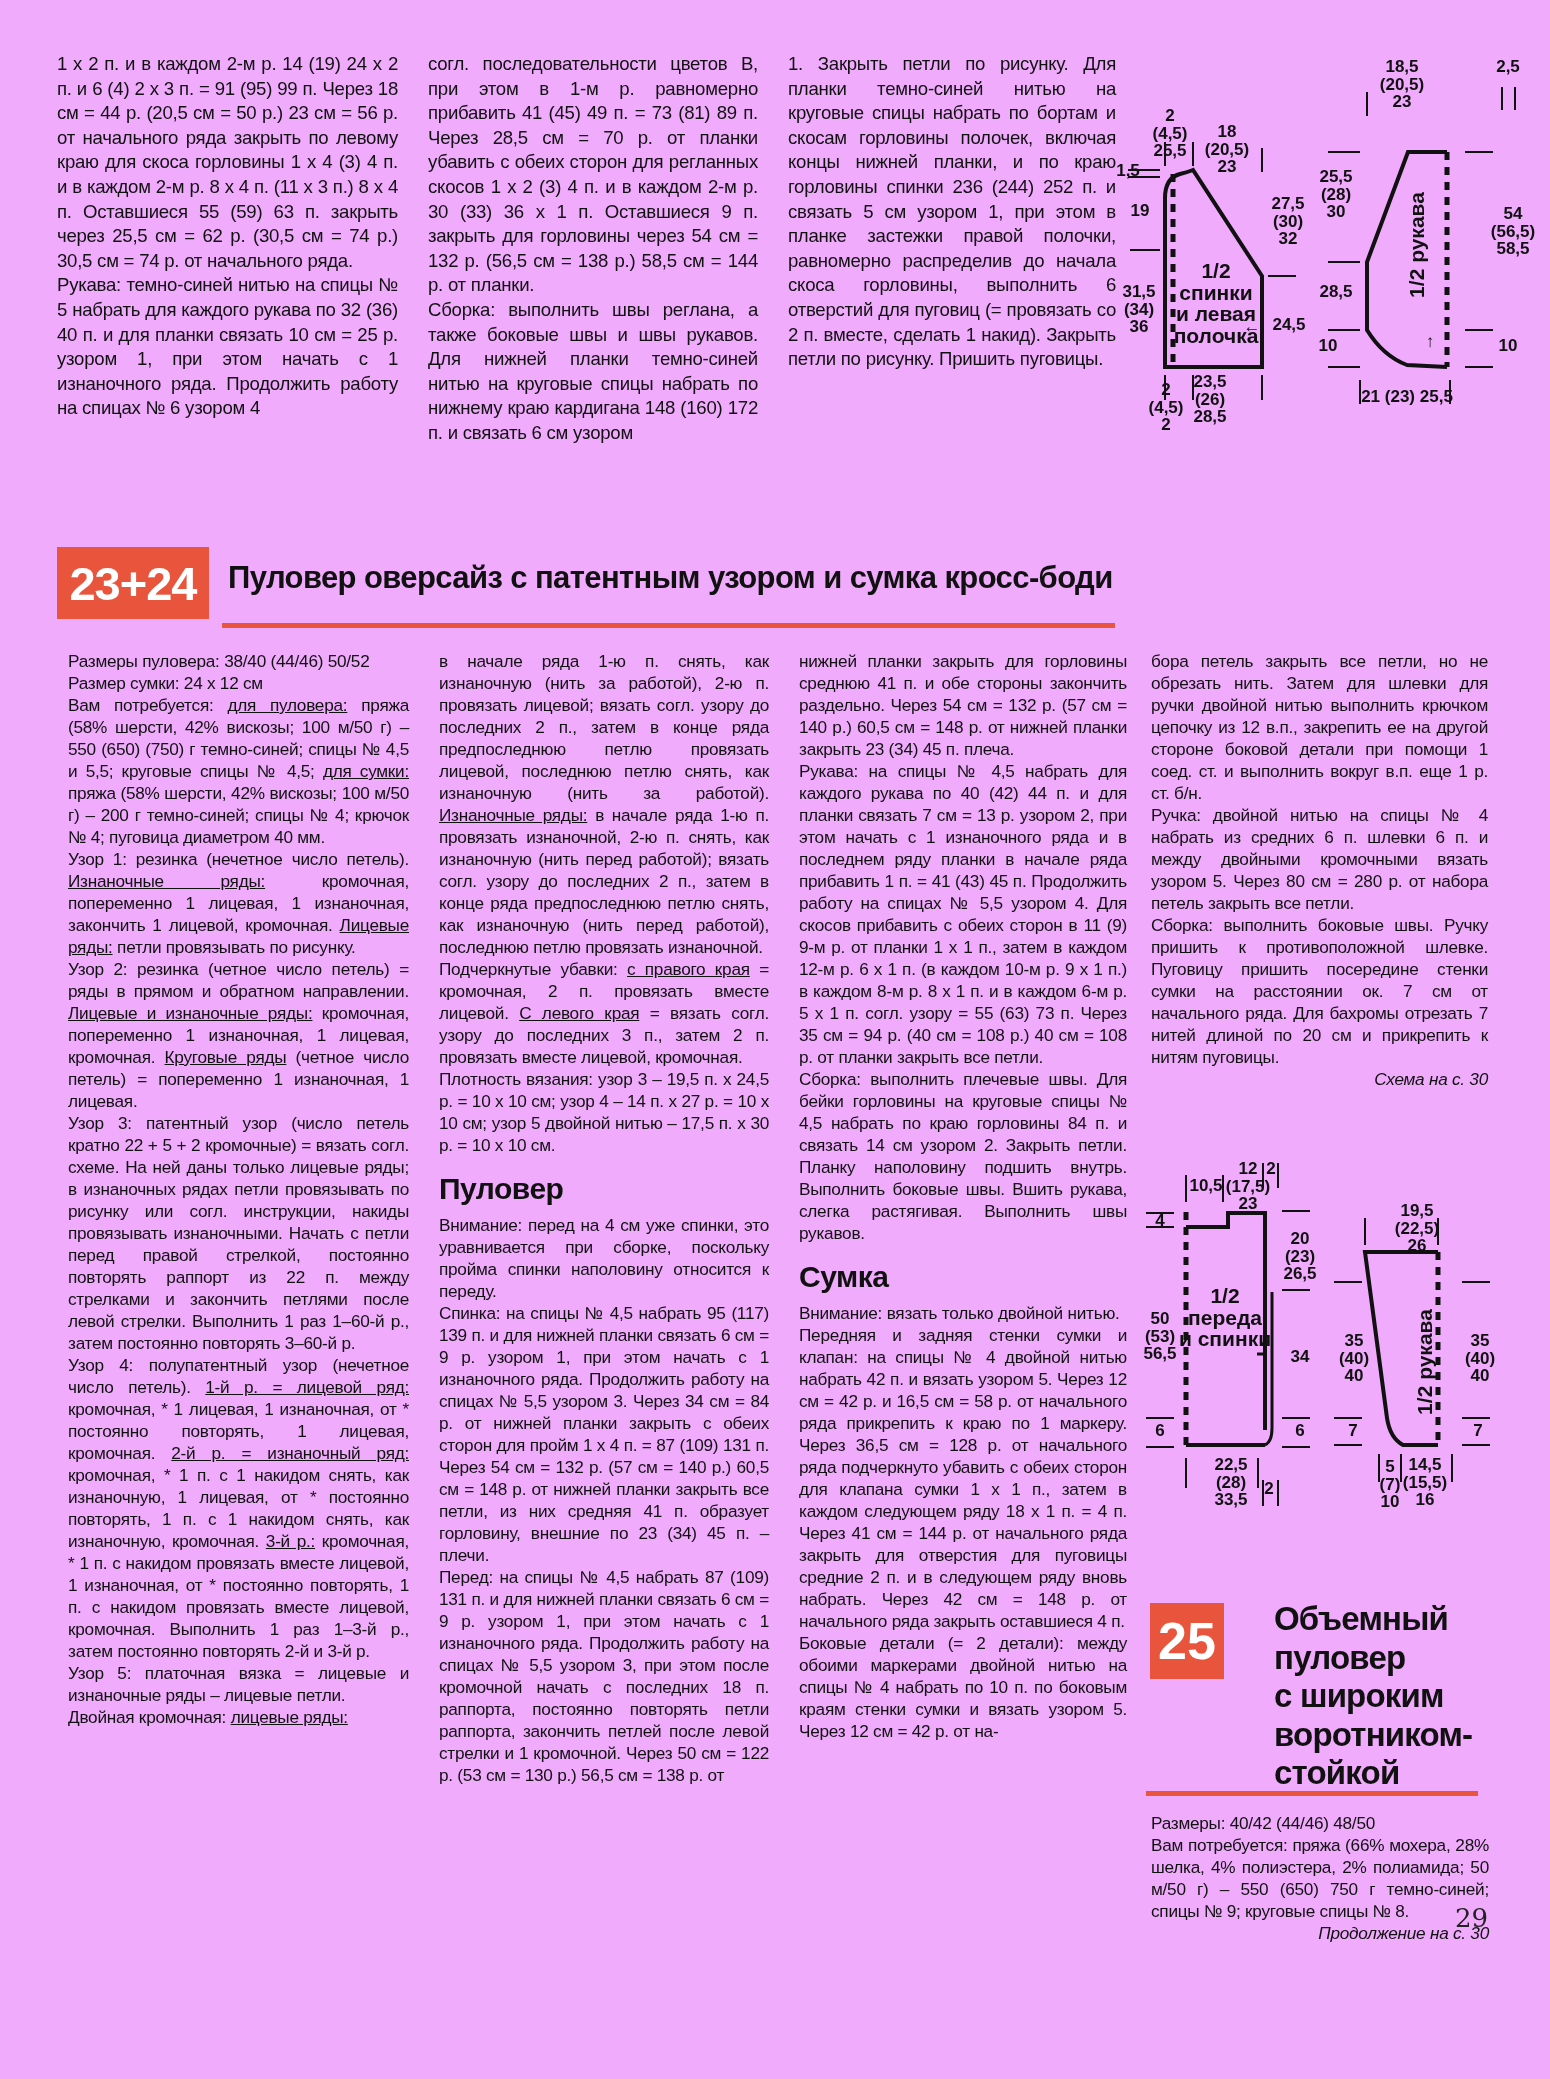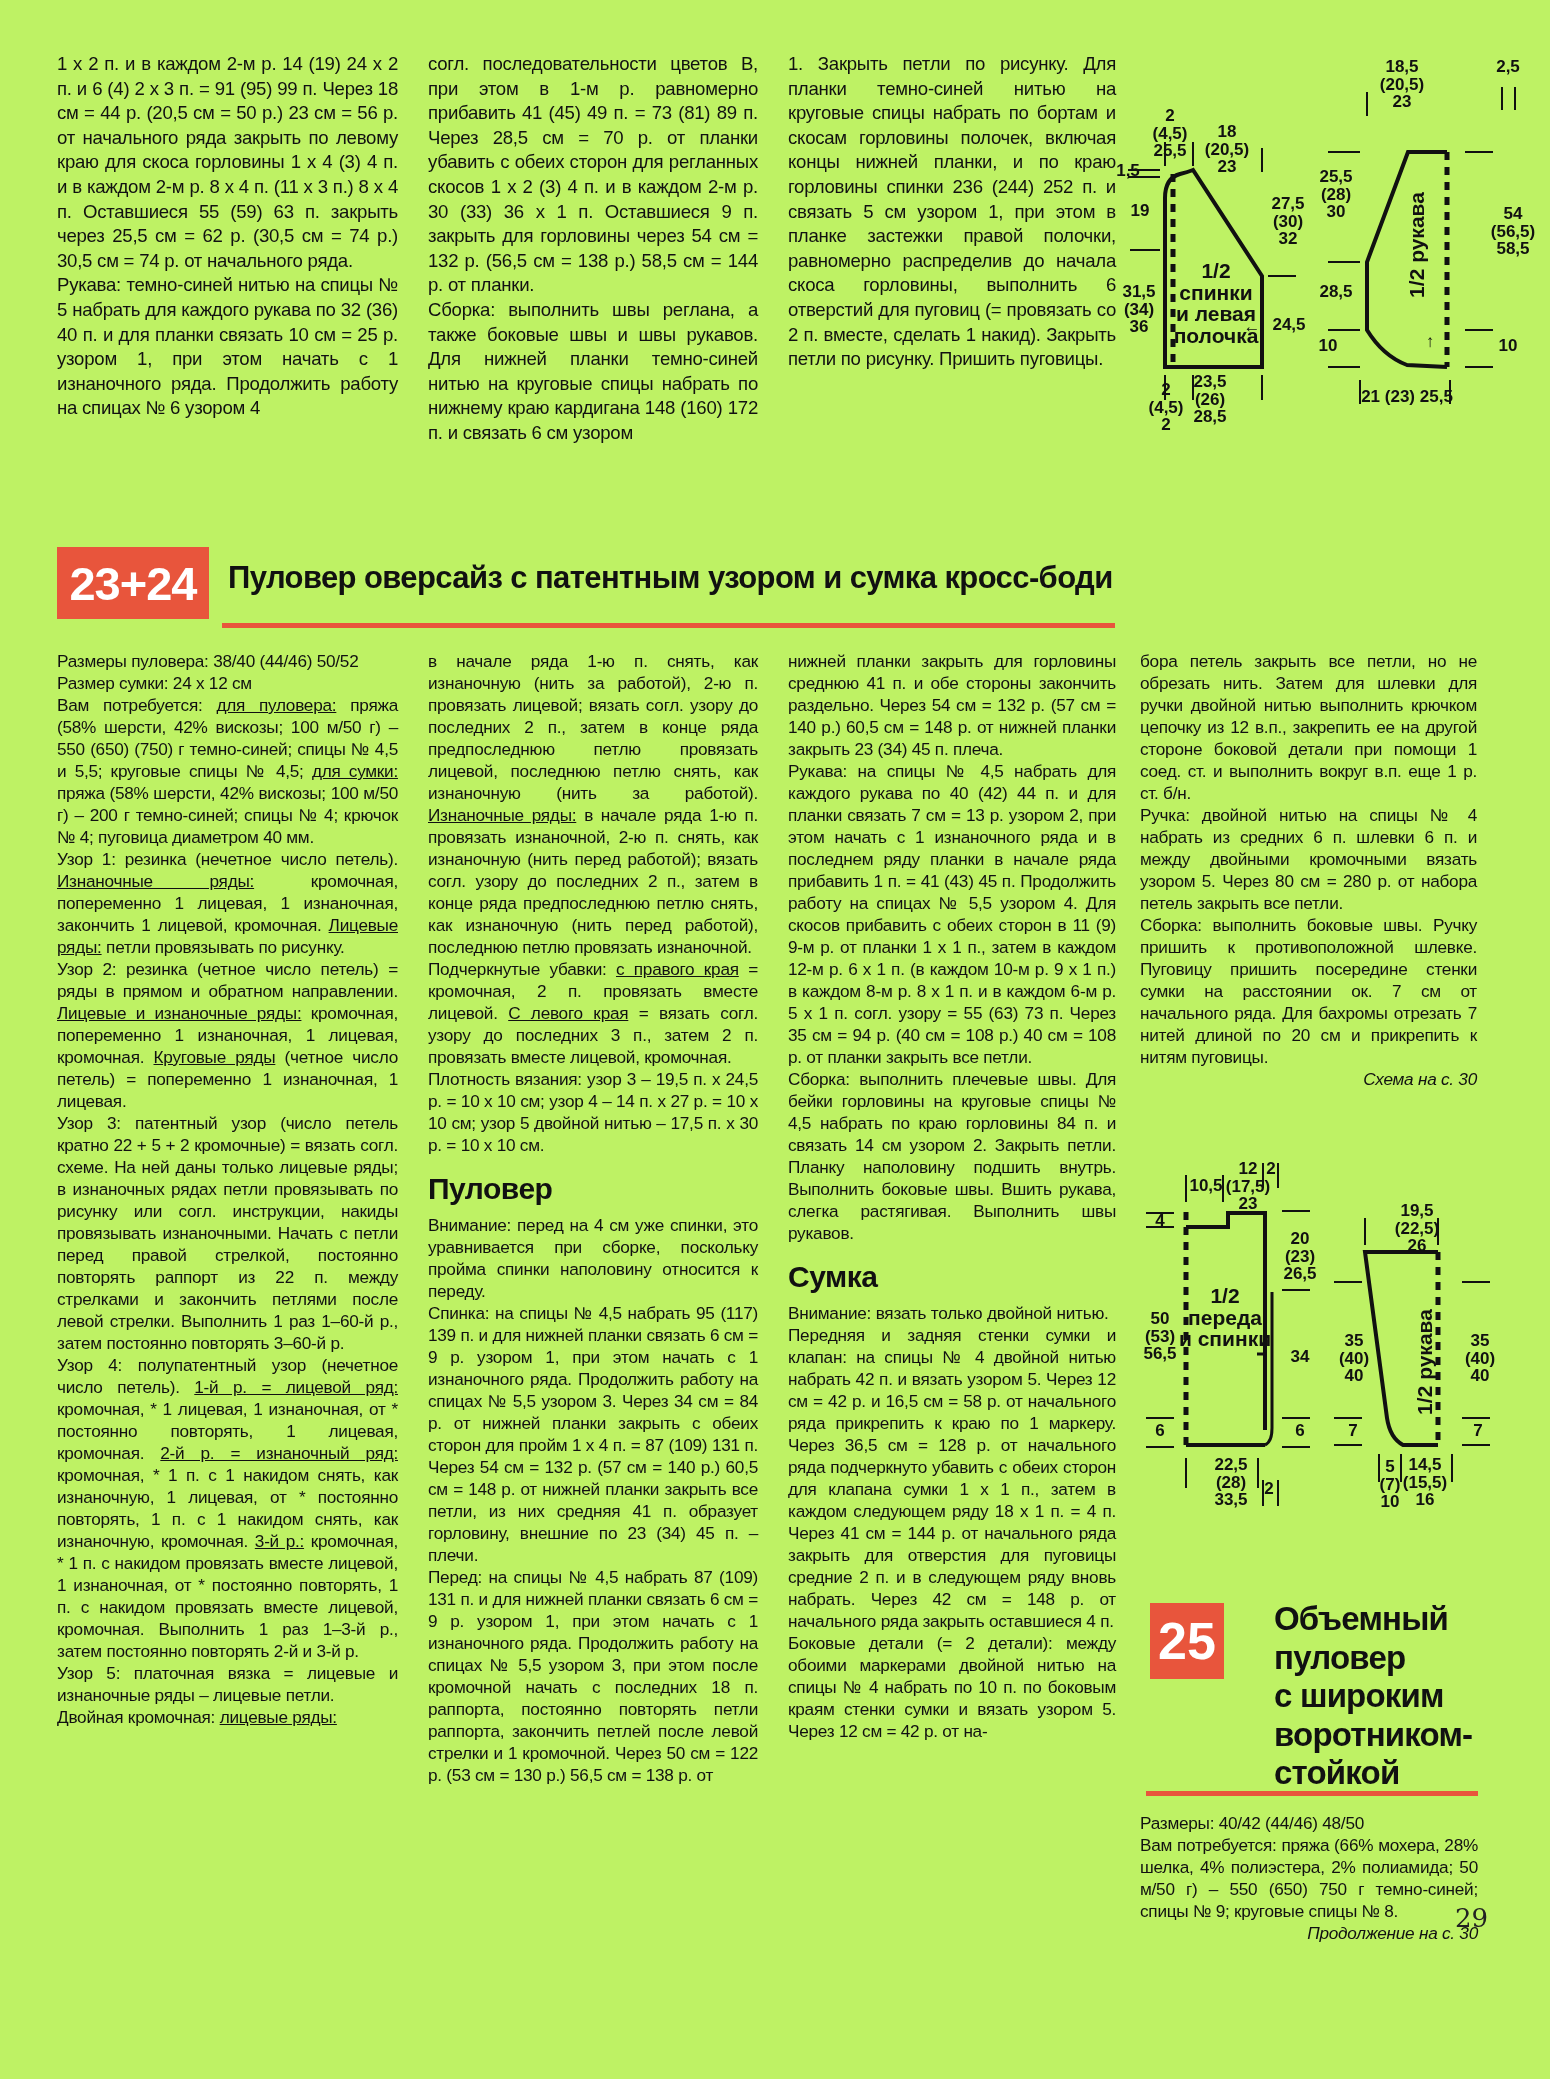--- a/index.html
+++ b/index.html
@@ -1,22 +1,22 @@
 <!DOCTYPE html>
 <html><head>
 <meta charset="utf-8">
 <style>
   :root{ --acc:#e8553c; }
   html,body{margin:0;padding:0;background:#888;}
-  .page{position:relative;width:1550px;height:2079px;background:#bef264;overflow:hidden;
+  .page{position:relative;width:1550px;height:2079px;background:#f0abfc;overflow:hidden;
         font-family:"Liberation Sans",sans-serif;color:#111;}
   .textcol{position:absolute;}
   .textcol p{margin:0;text-align:justify;letter-spacing:-0.25px;}
   .tc-top{font-size:18.6px;line-height:24.6px;}
-  .tc-main{font-size:17.2px;line-height:22px;}
+  .tc-main{font-size:17.2px;line-height:22px;margin-left:11px;}
   .b{font-weight:normal;}
   .u{text-decoration:underline;}
   .i{font-style:italic;}
   p.ri{text-align:right;}
   .colhead{font-weight:bold;font-size:30px;line-height:34px;margin:16px 0 8px;letter-spacing:-0.5px;}
   .banner-box{position:absolute;background:var(--acc);color:#fff;display:flex;align-items:center;
               justify-content:center;font-weight:bold;}
   #banner-num{left:57px;top:547px;width:152px;height:72px;font-size:47px;letter-spacing:-1px;}
   .banner-title{position:absolute;left:228px;top:560px;font-size:31px;font-weight:bold;letter-spacing:-0.6px;}
   .rule{position:absolute;background:var(--acc);}

